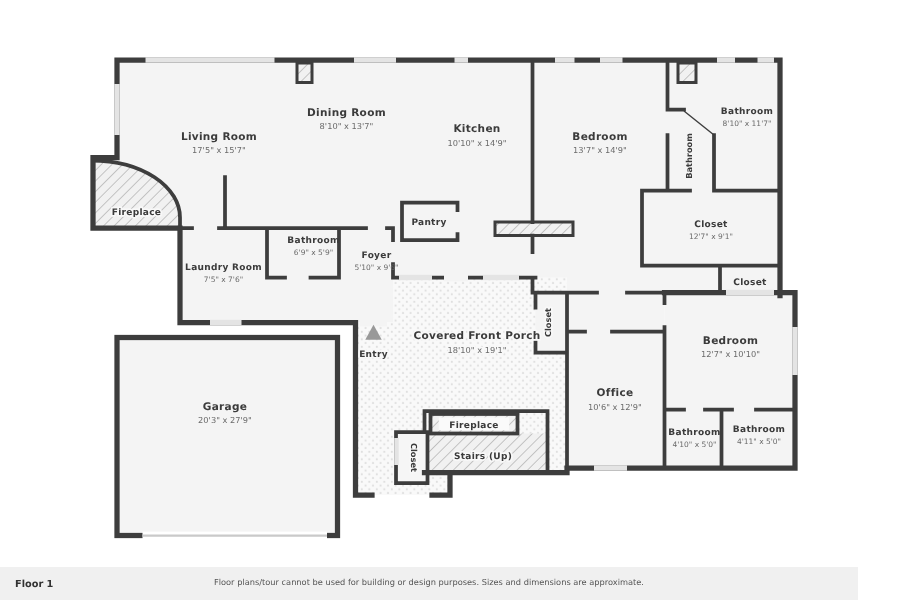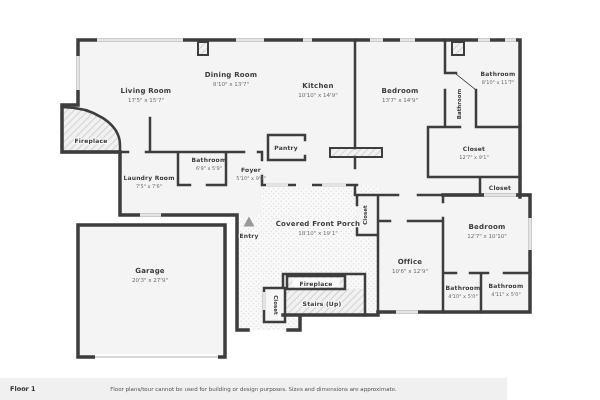--- a/index.html
+++ b/index.html
@@ -11,21 +11,21 @@
   .rd{font:400 5.5px "DejaVu Sans",sans-serif;fill:#6a6a6a;text-anchor:middle;}
   .sm{font-size:6px;}
   .xs{font-size:5px;}
   .vert{font:600 5.5px "DejaVu Sans",sans-serif;fill:#3b3b3b;text-anchor:middle;}
   .halo{paint-order:stroke;stroke:#f8f8f8;stroke-width:2.4px;stroke-linejoin:round;}
   .wall{stroke:#3d3d3d;stroke-width:3.5;fill:none;stroke-linecap:square;}
   .iwall{stroke:#3d3d3d;stroke-width:2.5;fill:none;stroke-linecap:square;}
   .thin{stroke:#3d3d3d;stroke-width:1;fill:none;}
   .win{fill:#e4e4e4;}
   .gap{fill:#f4f4f4;}
-  #footer{position:absolute;left:0;top:378px;width:507px;height:22px;background:#f0f0f0;}
+  #footer{position:absolute;left:0;top:378px;width:572px;height:22px;background:#f0f0f0;}
   #footer .floor{position:absolute;left:10px;top:7px;font-size:6.5px;color:#333;font-weight:600;}
   #footer .disc{position:absolute;left:0;top:8px;width:100%;text-align:center;font-size:5.5px;color:#555;}
 </style>
 </head>
 <body>
 
 <svg id="plan" width="600" height="378" viewBox="0 0 600 378">
   <defs>
     <pattern id="hatch" width="5" height="5" patternUnits="userSpaceOnUse" patternTransform="rotate(45)">
       <rect width="5" height="5" fill="#f1f1f1"></rect>

